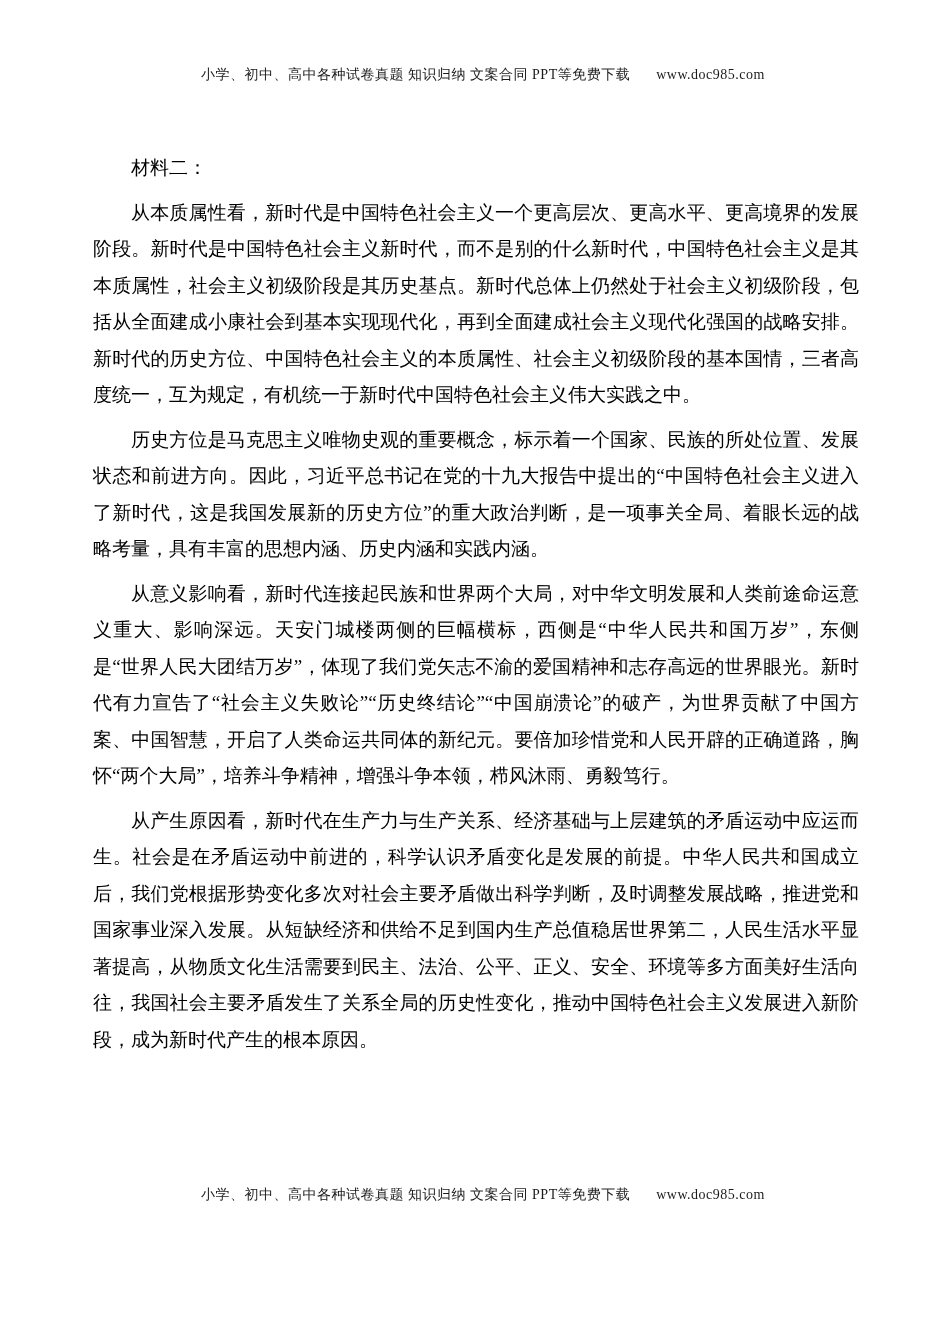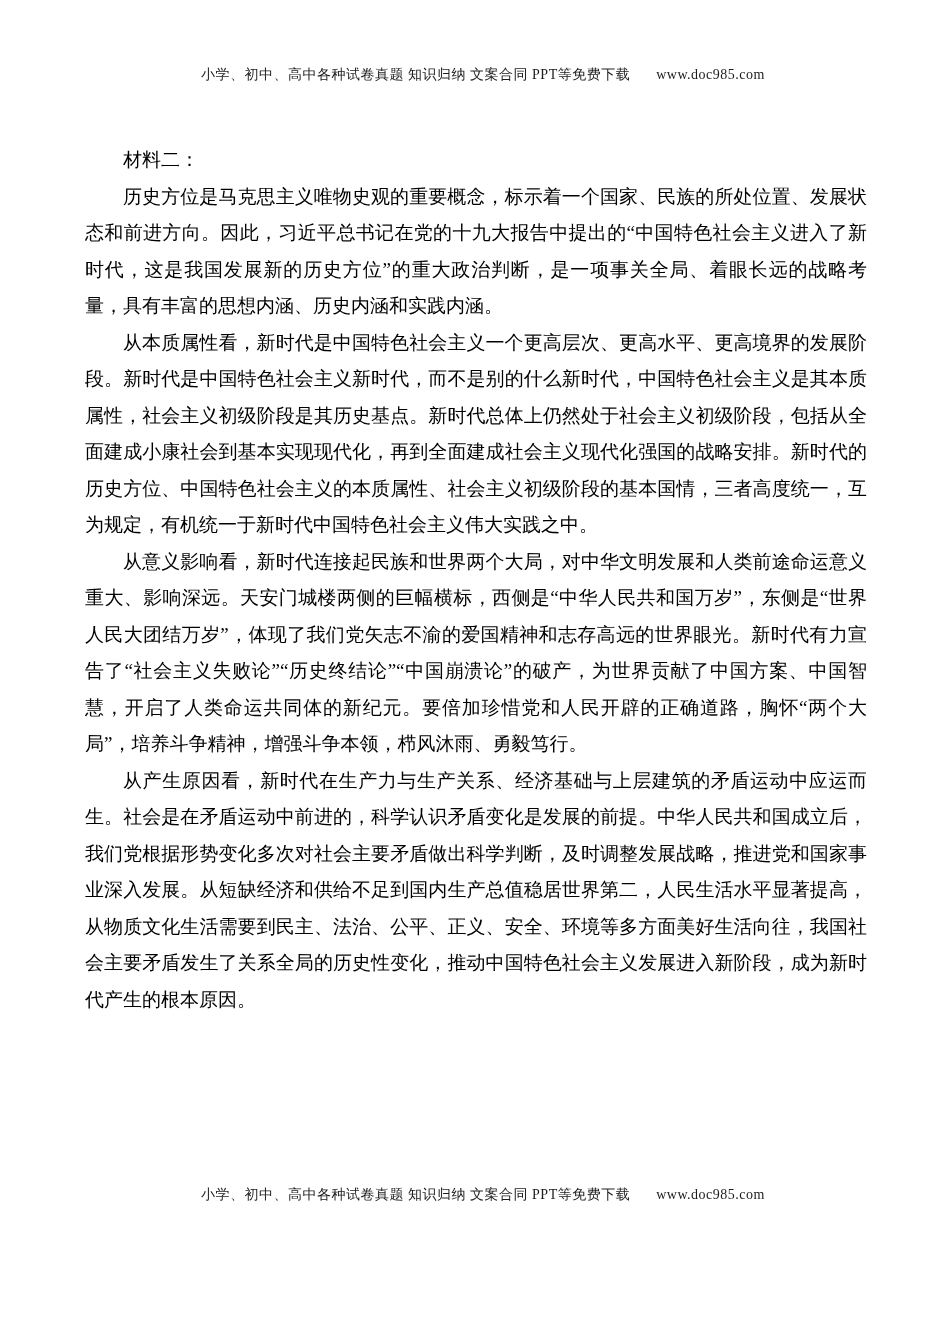--- a/index.html
+++ b/index.html
@@ -36,39 +36,39 @@
     position: absolute;
     top: 142px;
     left: 85px;
     width: 782px;
     font-size: 19px;
     line-height: 36.5px;
     text-align: justify;
     color: #000000;
   }
   .doc-body p {
-    margin: 0;
+    margin: 8px;
     padding: 0;
     text-indent: 2em;
   }
 </style>
 </head>
 <body>
 
 <div class="page">
 
   <header class="page-header">
     <span>小学、初中、高中各种试卷真题 知识归纳 文案合同  PPT等免费下载</span>
     <span class="hf-url">www.doc985.com</span>
   </header>
 
   <main class="doc-body">
     <p>材料二：</p>
+    <p>从本质属性看，新时代是中国特色社会主义一个更高层次、更高水平、更高境界的发展阶段。新时代是中国特色社会主义新时代，而不是别的什么新时代，中国特色社会主义是其本质属性，社会主义初级阶段是其历史基点。新时代总体上仍然处于社会主义初级阶段，包括从全面建成小康社会到基本实现现代化，再到全面建成社会主义现代化强国的战略安排。新时代的历史方位、中国特色社会主义的本质属性、社会主义初级阶段的基本国情，三者高度统一，互为规定，有机统一于新时代中国特色社会主义伟大实践之中。</p>
     <p>历史方位是马克思主义唯物史观的重要概念，标示着一个国家、民族的所处位置、发展状态和前进方向。因此，习近平总书记在党的十九大报告中提出的“中国特色社会主义进入了新时代，这是我国发展新的历史方位”的重大政治判断，是一项事关全局、着眼长远的战略考量，具有丰富的思想内涵、历史内涵和实践内涵。</p>
-    <p>从本质属性看，新时代是中国特色社会主义一个更高层次、更高水平、更高境界的发展阶段。新时代是中国特色社会主义新时代，而不是别的什么新时代，中国特色社会主义是其本质属性，社会主义初级阶段是其历史基点。新时代总体上仍然处于社会主义初级阶段，包括从全面建成小康社会到基本实现现代化，再到全面建成社会主义现代化强国的战略安排。新时代的历史方位、中国特色社会主义的本质属性、社会主义初级阶段的基本国情，三者高度统一，互为规定，有机统一于新时代中国特色社会主义伟大实践之中。</p>
     <p>从意义影响看，新时代连接起民族和世界两个大局，对中华文明发展和人类前途命运意义重大、影响深远。天安门城楼两侧的巨幅横标，西侧是“中华人民共和国万岁”，东侧是“世界人民大团结万岁”，体现了我们党矢志不渝的爱国精神和志存高远的世界眼光。新时代有力宣告了“社会主义失败论”“历史终结论”“中国崩溃论”的破产，为世界贡献了中国方案、中国智慧，开启了人类命运共同体的新纪元。要倍加珍惜党和人民开辟的正确道路，胸怀“两个大局”，培养斗争精神，增强斗争本领，栉风沐雨、勇毅笃行。</p>
     <p>从产生原因看，新时代在生产力与生产关系、经济基础与上层建筑的矛盾运动中应运而生。社会是在矛盾运动中前进的，科学认识矛盾变化是发展的前提。中华人民共和国成立后，我们党根据形势变化多次对社会主要矛盾做出科学判断，及时调整发展战略，推进党和国家事业深入发展。从短缺经济和供给不足到国内生产总值稳居世界第二，人民生活水平显著提高，从物质文化生活需要到民主、法治、公平、正义、安全、环境等多方面美好生活向往，我国社会主要矛盾发生了关系全局的历史性变化，推动中国特色社会主义发展进入新阶段，成为新时代产生的根本原因。</p>
   </main>
 
   <footer class="page-footer">
     <span>小学、初中、高中各种试卷真题 知识归纳 文案合同  PPT等免费下载</span>
     <span class="hf-url">www.doc985.com</span>
   </footer>
 
 </div>

